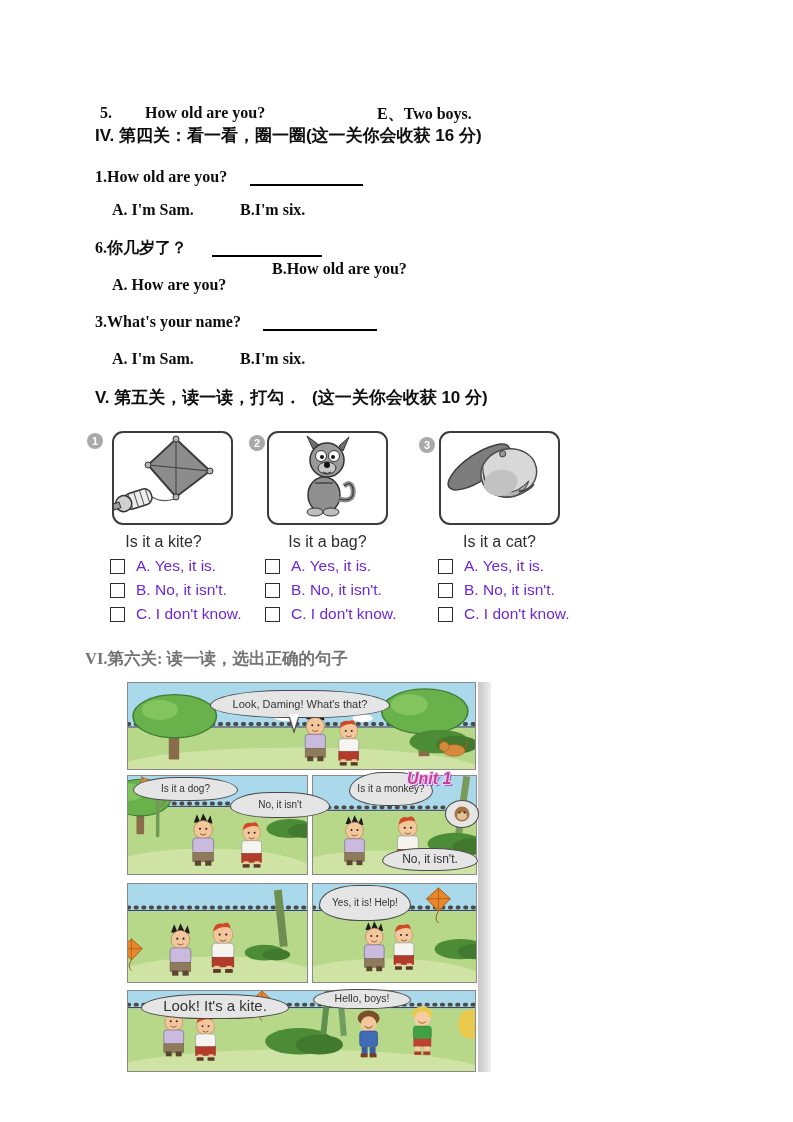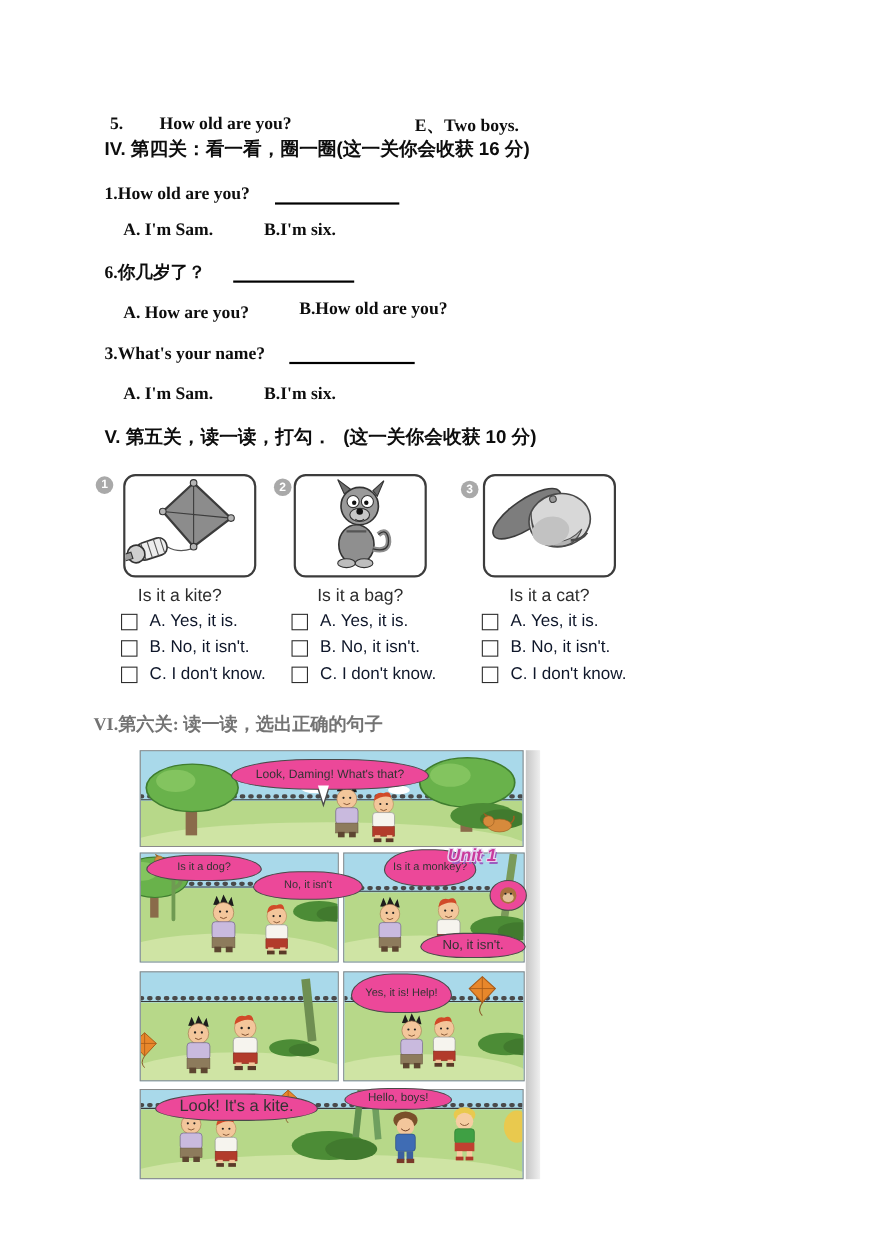--- a/index.html
+++ b/index.html
@@ -11,26 +11,26 @@
   .blank{height:2px;background:#000;}
   
   .card{position:absolute;top:431px;width:170px;height:210px;}
   .numcirc{position:absolute;width:16px;height:16px;border-radius:50%;background:#a9a9a9;
            color:#fff;font:bold 11px/16px "Liberation Sans",sans-serif;text-align:center;}
   .picbox{position:absolute;width:121px;height:94px;border:2px solid #3c3c3c;border-radius:11px;background:#fff;box-sizing:border-box;overflow:hidden;}
   .cardq{position:absolute;width:121px;text-align:center;font-size:16px;color:#2d2d2d;
          font-family:"Liberation Sans",sans-serif;white-space:nowrap;}
   .opt-row{position:absolute;height:18px;white-space:nowrap;}
   .cbx{display:inline-block;width:15px;height:15px;border:1.7px solid #2e2e2e;background:#fff;vertical-align:middle;box-sizing:border-box;}
-  .optlab{font-family:"Liberation Sans",sans-serif;font-size:15.5px;color:#0f172a;margin-left:7px;vertical-align:middle;}
+  .optlab{font-family:"Liberation Sans",sans-serif;font-size:15.5px;color:#6d28d9;margin-left:7px;vertical-align:middle;}
   
   .comic{position:absolute;left:125px;top:682px;width:365px;height:390px;}
   .panel{position:absolute;overflow:hidden;border:1px solid #8a8a8a;box-sizing:border-box;background:#a9d9ea;}
   .panel svg{display:block;width:100%;height:100%;}
-  .bubble{position:absolute;background:#ec4899;border:1.5px solid #4a4a4a;z-index:5;
+  .bubble{position:absolute;background:#e5e5e5;border:1.5px solid #4a4a4a;z-index:5;
           display:flex;align-items:center;justify-content:center;text-align:center;
           font-family:"Liberation Sans",sans-serif;color:#333;line-height:1.12;
           border-radius:48% 52% 50% 50% / 65% 65% 52% 52%;padding:1px 4px;box-sizing:border-box;}
   .tail-dark{position:absolute;z-index:4;width:0;height:0;border-left:6px solid transparent;
              border-right:6px solid transparent;border-top:19px solid #4a4a4a;}
   .tail-white{position:absolute;z-index:6;width:0;height:0;border-left:5px solid transparent;
               border-right:5px solid transparent;border-top:16px solid #fff;}
   .unitbadge{position:absolute;z-index:7;font-family:"Liberation Sans",sans-serif;
              font-weight:bold;font-style:italic;font-size:16px;color:#c93a9c;white-space:nowrap;
              text-shadow:1px 1px 0 #e6d4ef,-1px 1px 0 #e6d4ef,1px -1px 0 #e6d4ef,-1px -1px 0 #e6d4ef,2px 2px 0 #9a5ec0;}
@@ -120,21 +120,21 @@
 <div class="abs h-cn" style="left:95px;top:124px;">IV. 第四关：看一看，圈一圈(这一关你会收获 16 分)</div>
 
 <span class="abs serifb" style="left:95px;top:168px;">1.How old are you?</span>
 <div class="abs blank" style="left:250px;top:184px;width:113px;"></div>
 <span class="abs serifb" style="left:112px;top:201px;">A. I'm Sam.</span>
 <span class="abs serifb" style="left:240px;top:201px;">B.I'm six.</span>
 
 <span class="abs serifb" style="left:95px;top:238px;">6.你几岁了？</span>
 <div class="abs blank" style="left:212px;top:255px;width:110px;"></div>
 <span class="abs serifb" style="left:112px;top:276px;">A. How are you?</span>
-<span class="abs serifb" style="left:272px;top:272px;">B.How old are you?</span>
+<span class="abs serifb" style="left:272px;top:260px;">B.How old are you?</span>
 
 <span class="abs serifb" style="left:95px;top:313px;">3.What's your name?</span>
 <div class="abs blank" style="left:263px;top:329px;width:114px;"></div>
 <span class="abs serifb" style="left:112px;top:350px;">A. I'm Sam.</span>
 <span class="abs serifb" style="left:240px;top:350px;">B.I'm six.</span>
 
 <span class="abs h-cn" style="left:95px;top:386px;">V. 第五关，读一读，打勾．</span>
 <span class="abs h-cn" style="left:312px;top:386px;">(这一关你会收获 10 分)</span>
 
 <div class="card" style="left:87px;">

